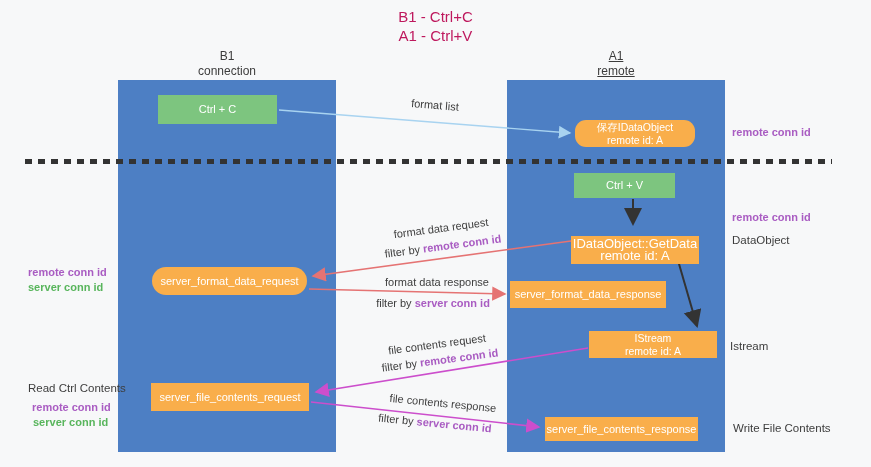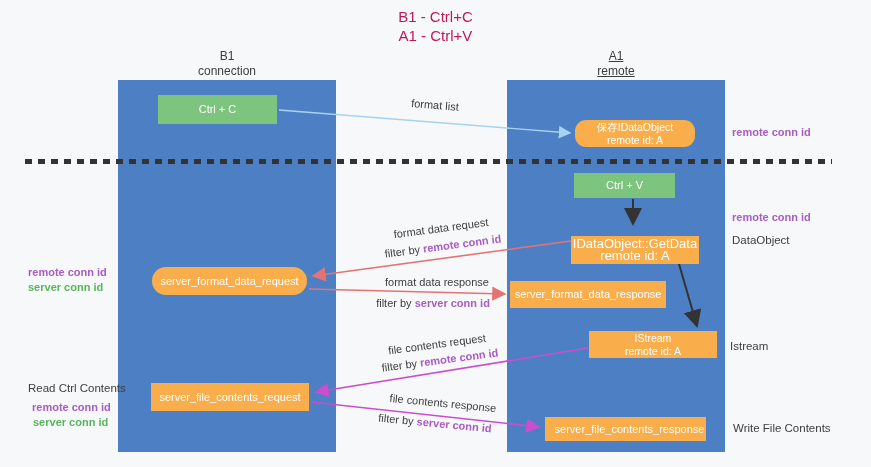--- a/index.html
+++ b/index.html
@@ -114,21 +114,21 @@
 
   <div class="node orange" style="left:589px; top:331px; width:128px; height:27px; font-size:10.5px;">
     <span>IStream</span>
     <span>remote id: A</span>
   </div>
 
   <div class="node orange" style="left:151px; top:383px; width:158px; height:28px;">
     <span>server_file_contents_request</span>
   </div>
 
-  <div class="node orange" style="left:545px; top:417px; width:153px; height:24px;padding-left:8px;">
+  <div class="node orange" style="left:545px; top:417px; width:153px; height:24px;">
     <span>server_file_contents_response</span>
   </div>
 
   <div class="elabel rot-dn2" style="left:360px; top:99px;">format list</div>
 
   <div class="elabel rot-up" style="left:366px; top:222px;">format data request</div>
   <div class="elabel rot-up" style="left:368px; top:240px;">
     <span>filter by </span><span class="key">remote conn id</span>
   </div>
 

